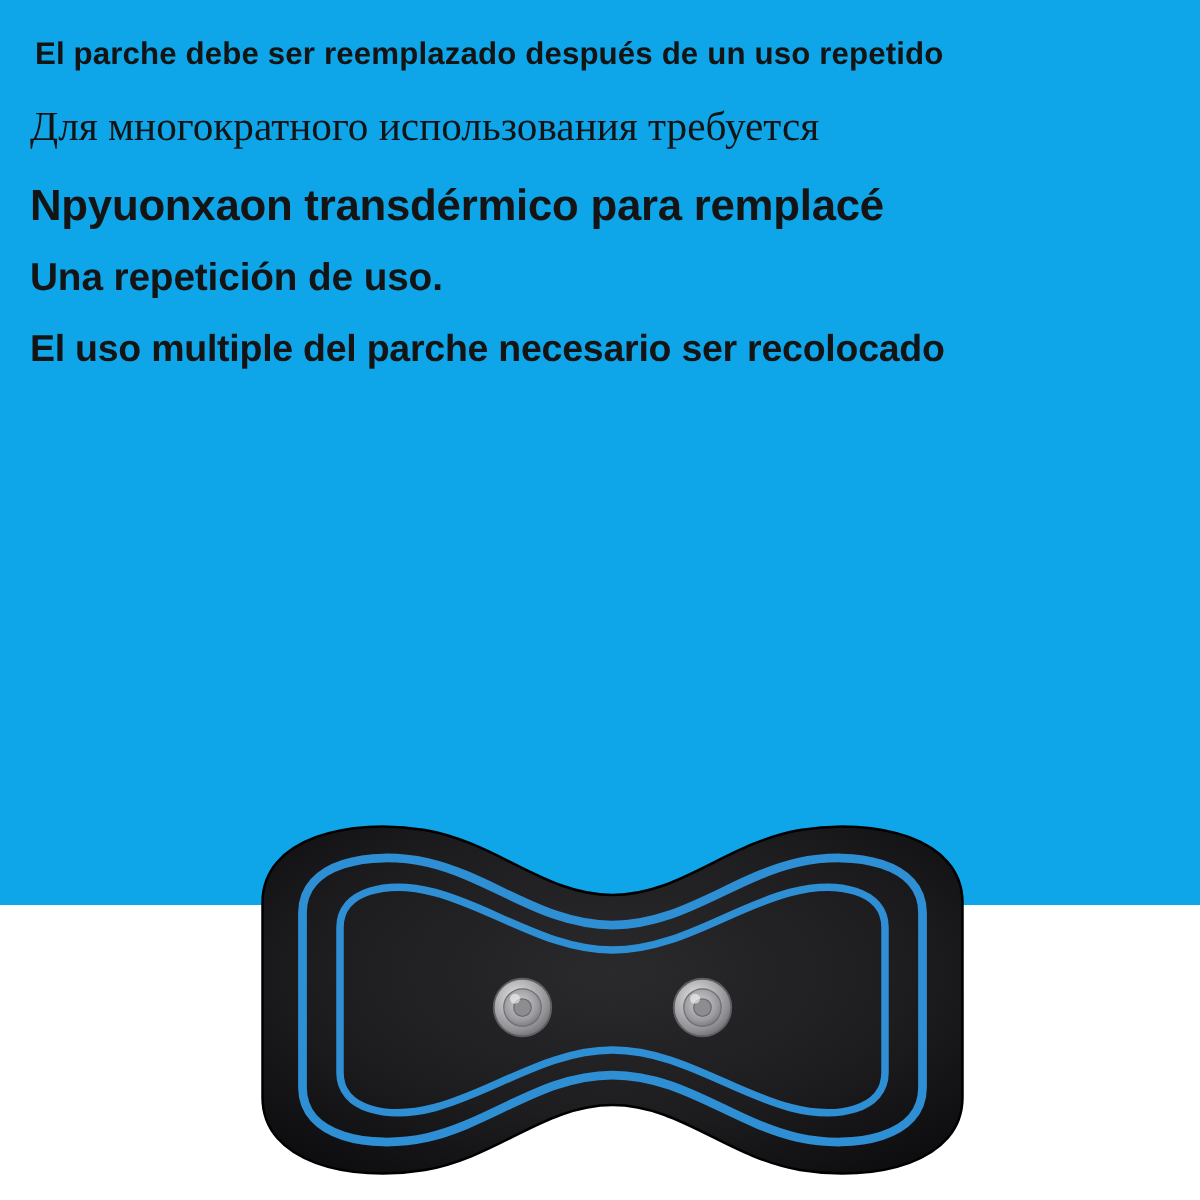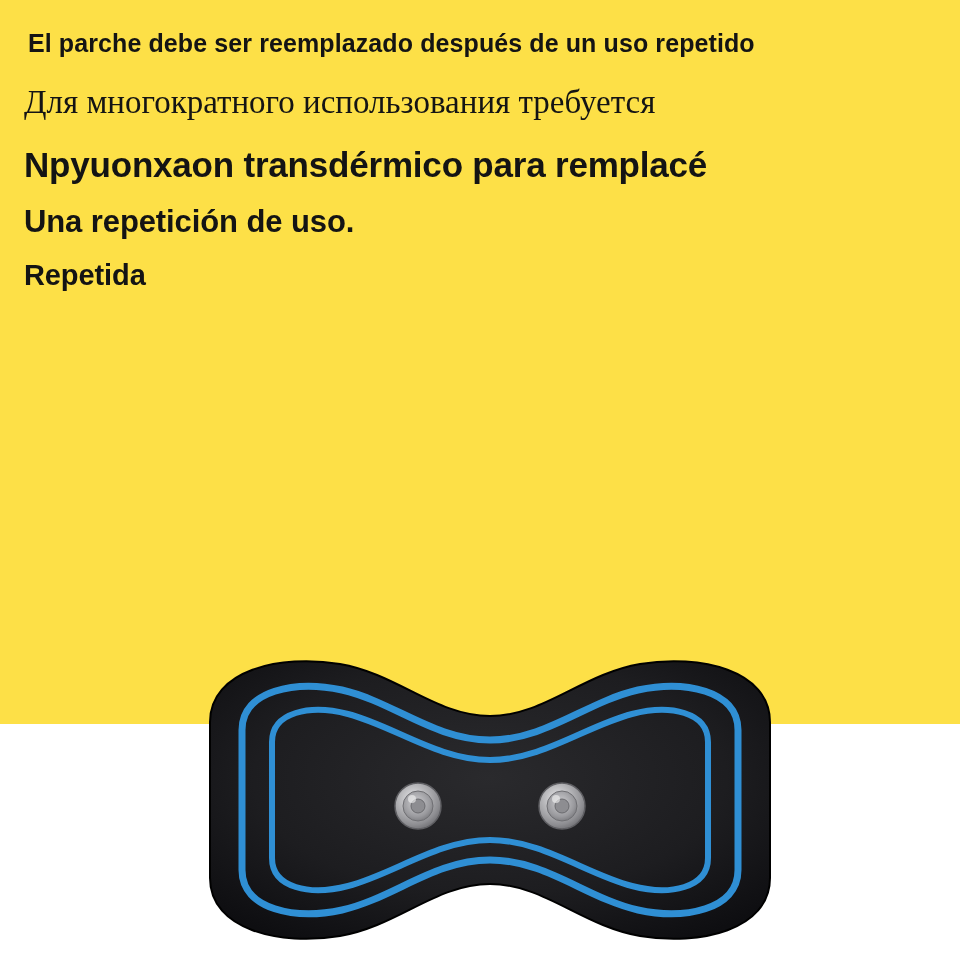--- a/index.html
+++ b/index.html
@@ -11,21 +11,21 @@
     width: 960px;
     height: 960px;
     overflow: hidden;
     font-family: "Liberation Sans", sans-serif;
     color: #1a1a1a;
   }
   .page {
     position: relative;
     width: 960px;
     height: 724px;
-    background: #fde047;
+    background: #0ea5e9;
   }
   .text-block {
     position: absolute;
     left: 0;
     top: 0;
     width: 960px;
     padding: 26px 24px 0 24px;
     box-sizing: border-box;
   }
   .line {
@@ -111,21 +111,21 @@
 </head>
 <body>
 
 <div class="page">
 
   <div class="text-block">
     <span class="line line-es-top">El parche debe ser reemplazado después de un uso repetido</span>
     <span class="line line-ru">Для многократного использования требуется</span>
     <span class="line line-big">Npyuonxaon transdérmico para remplacé</span>
     <span class="line line-mid">Una repetición de uso.</span>
-    <span class="line line-pt2">Repetida</span>
+    <span class="line line-mid2">El uso multiple del parche necesario ser recolocado</span>
   </div>
 
   <div class="product-image">
     <svg width="680" height="300" viewBox="0 0 680 300" xmlns="http://www.w3.org/2000/svg">
       <defs>
         <radialGradient id="padShade" cx="50%" cy="42%" r="68%">
           <stop offset="0%" stop-color="#2a2a2d"></stop>
           <stop offset="62%" stop-color="#1d1d20"></stop>
           <stop offset="100%" stop-color="#0e0e11"></stop>
         </radialGradient>

